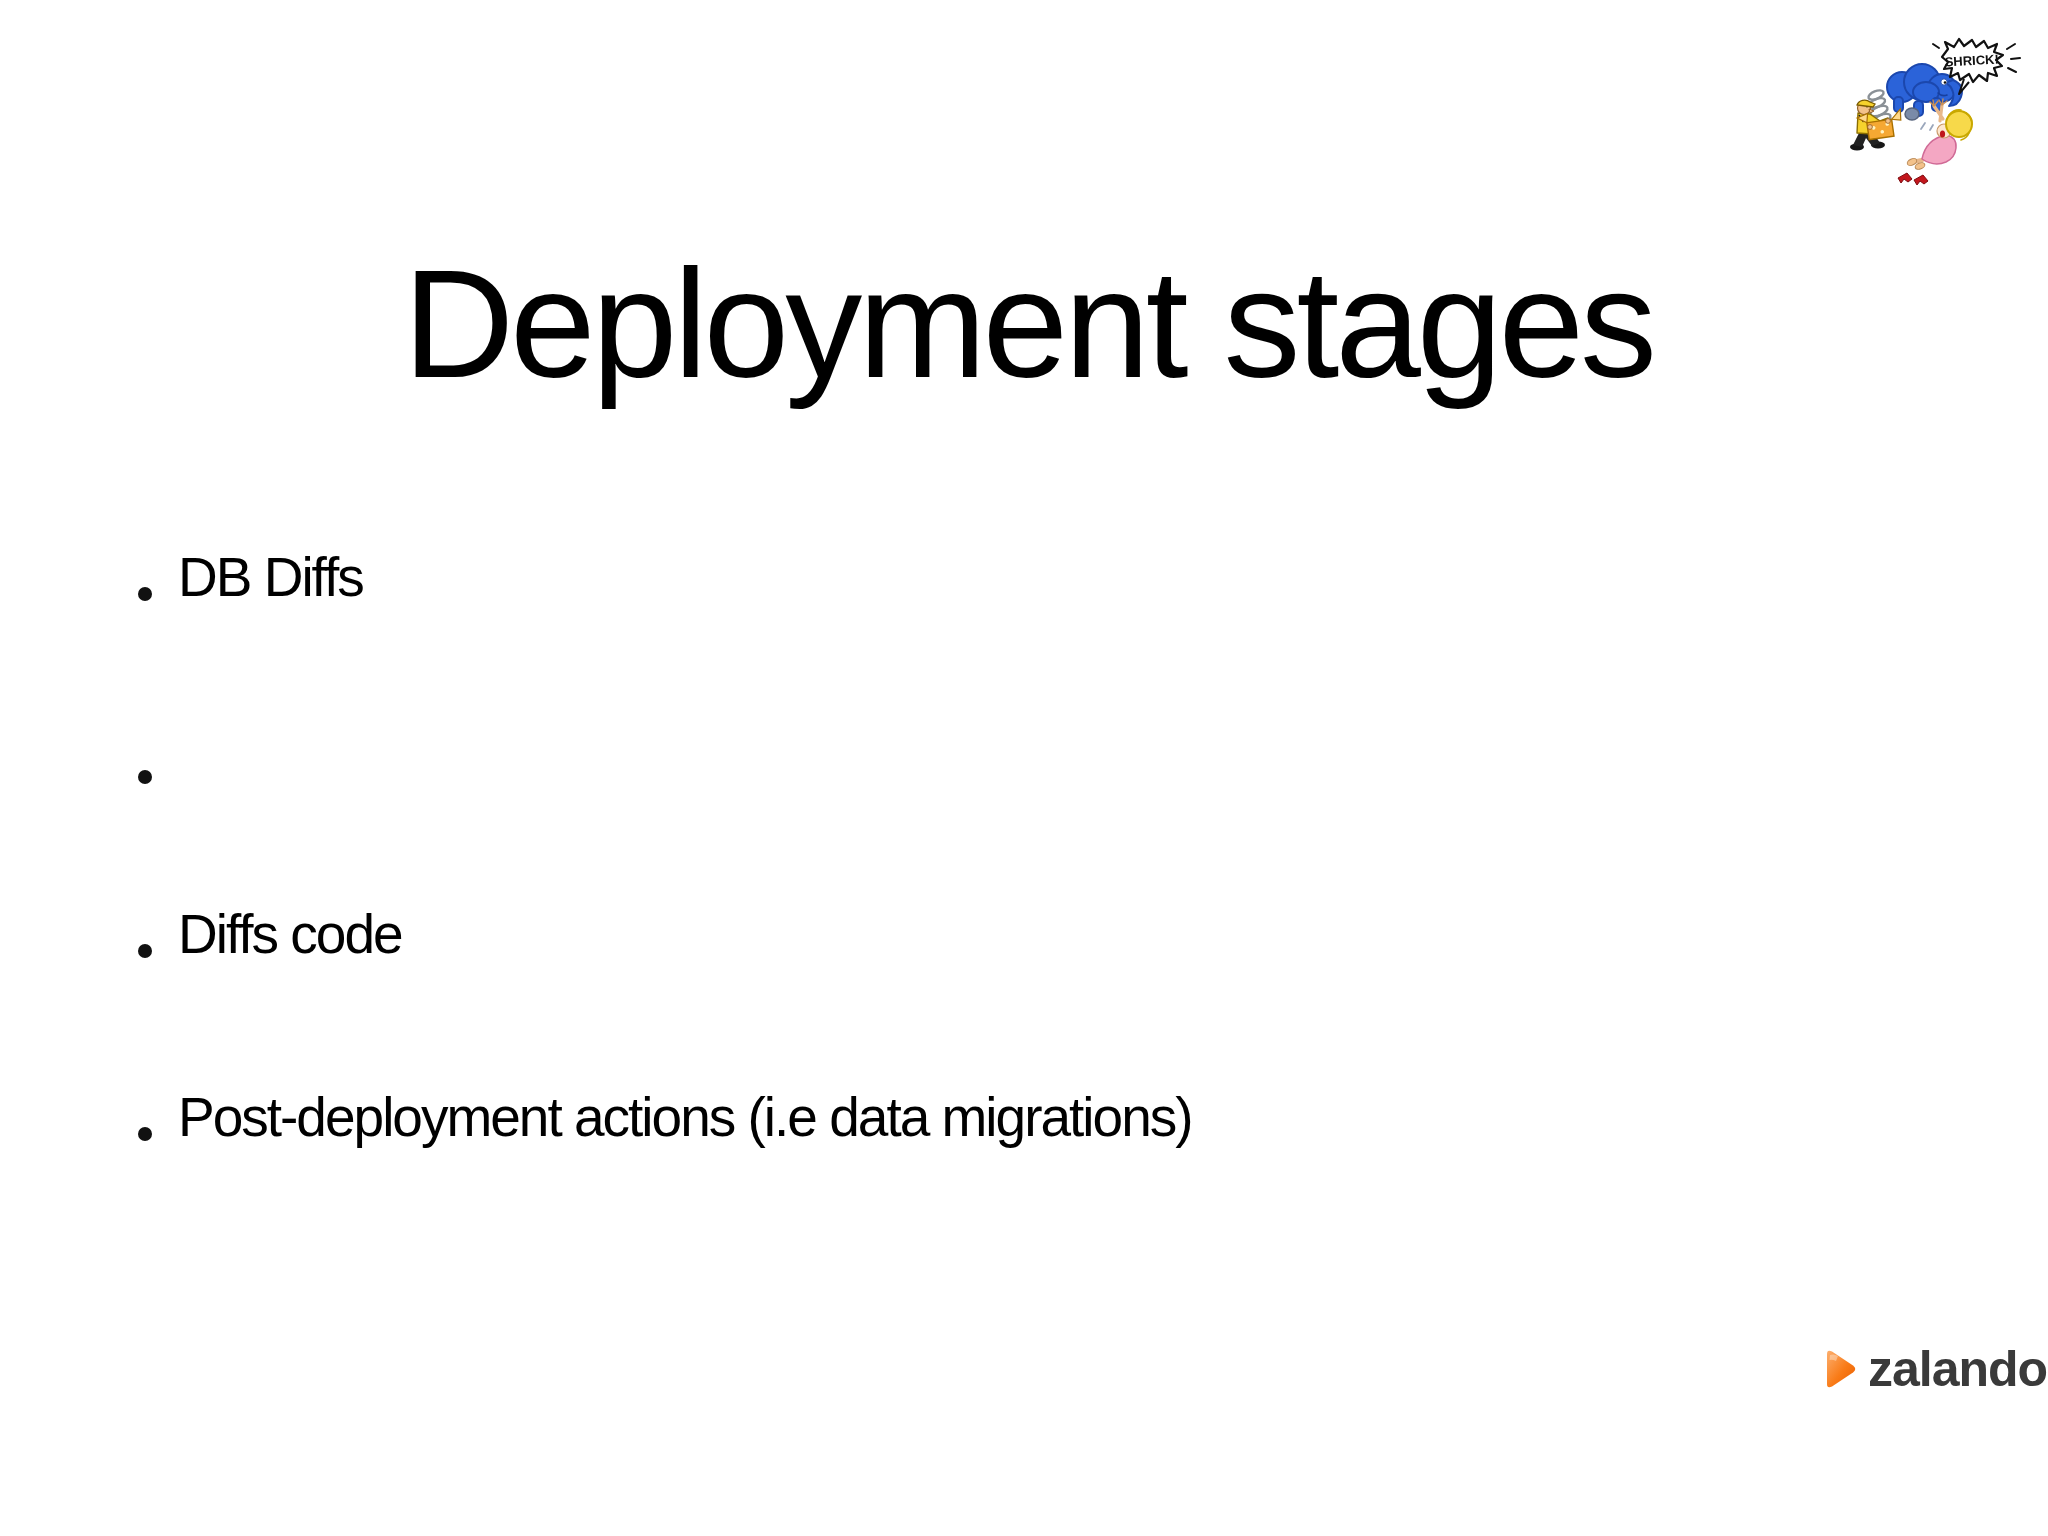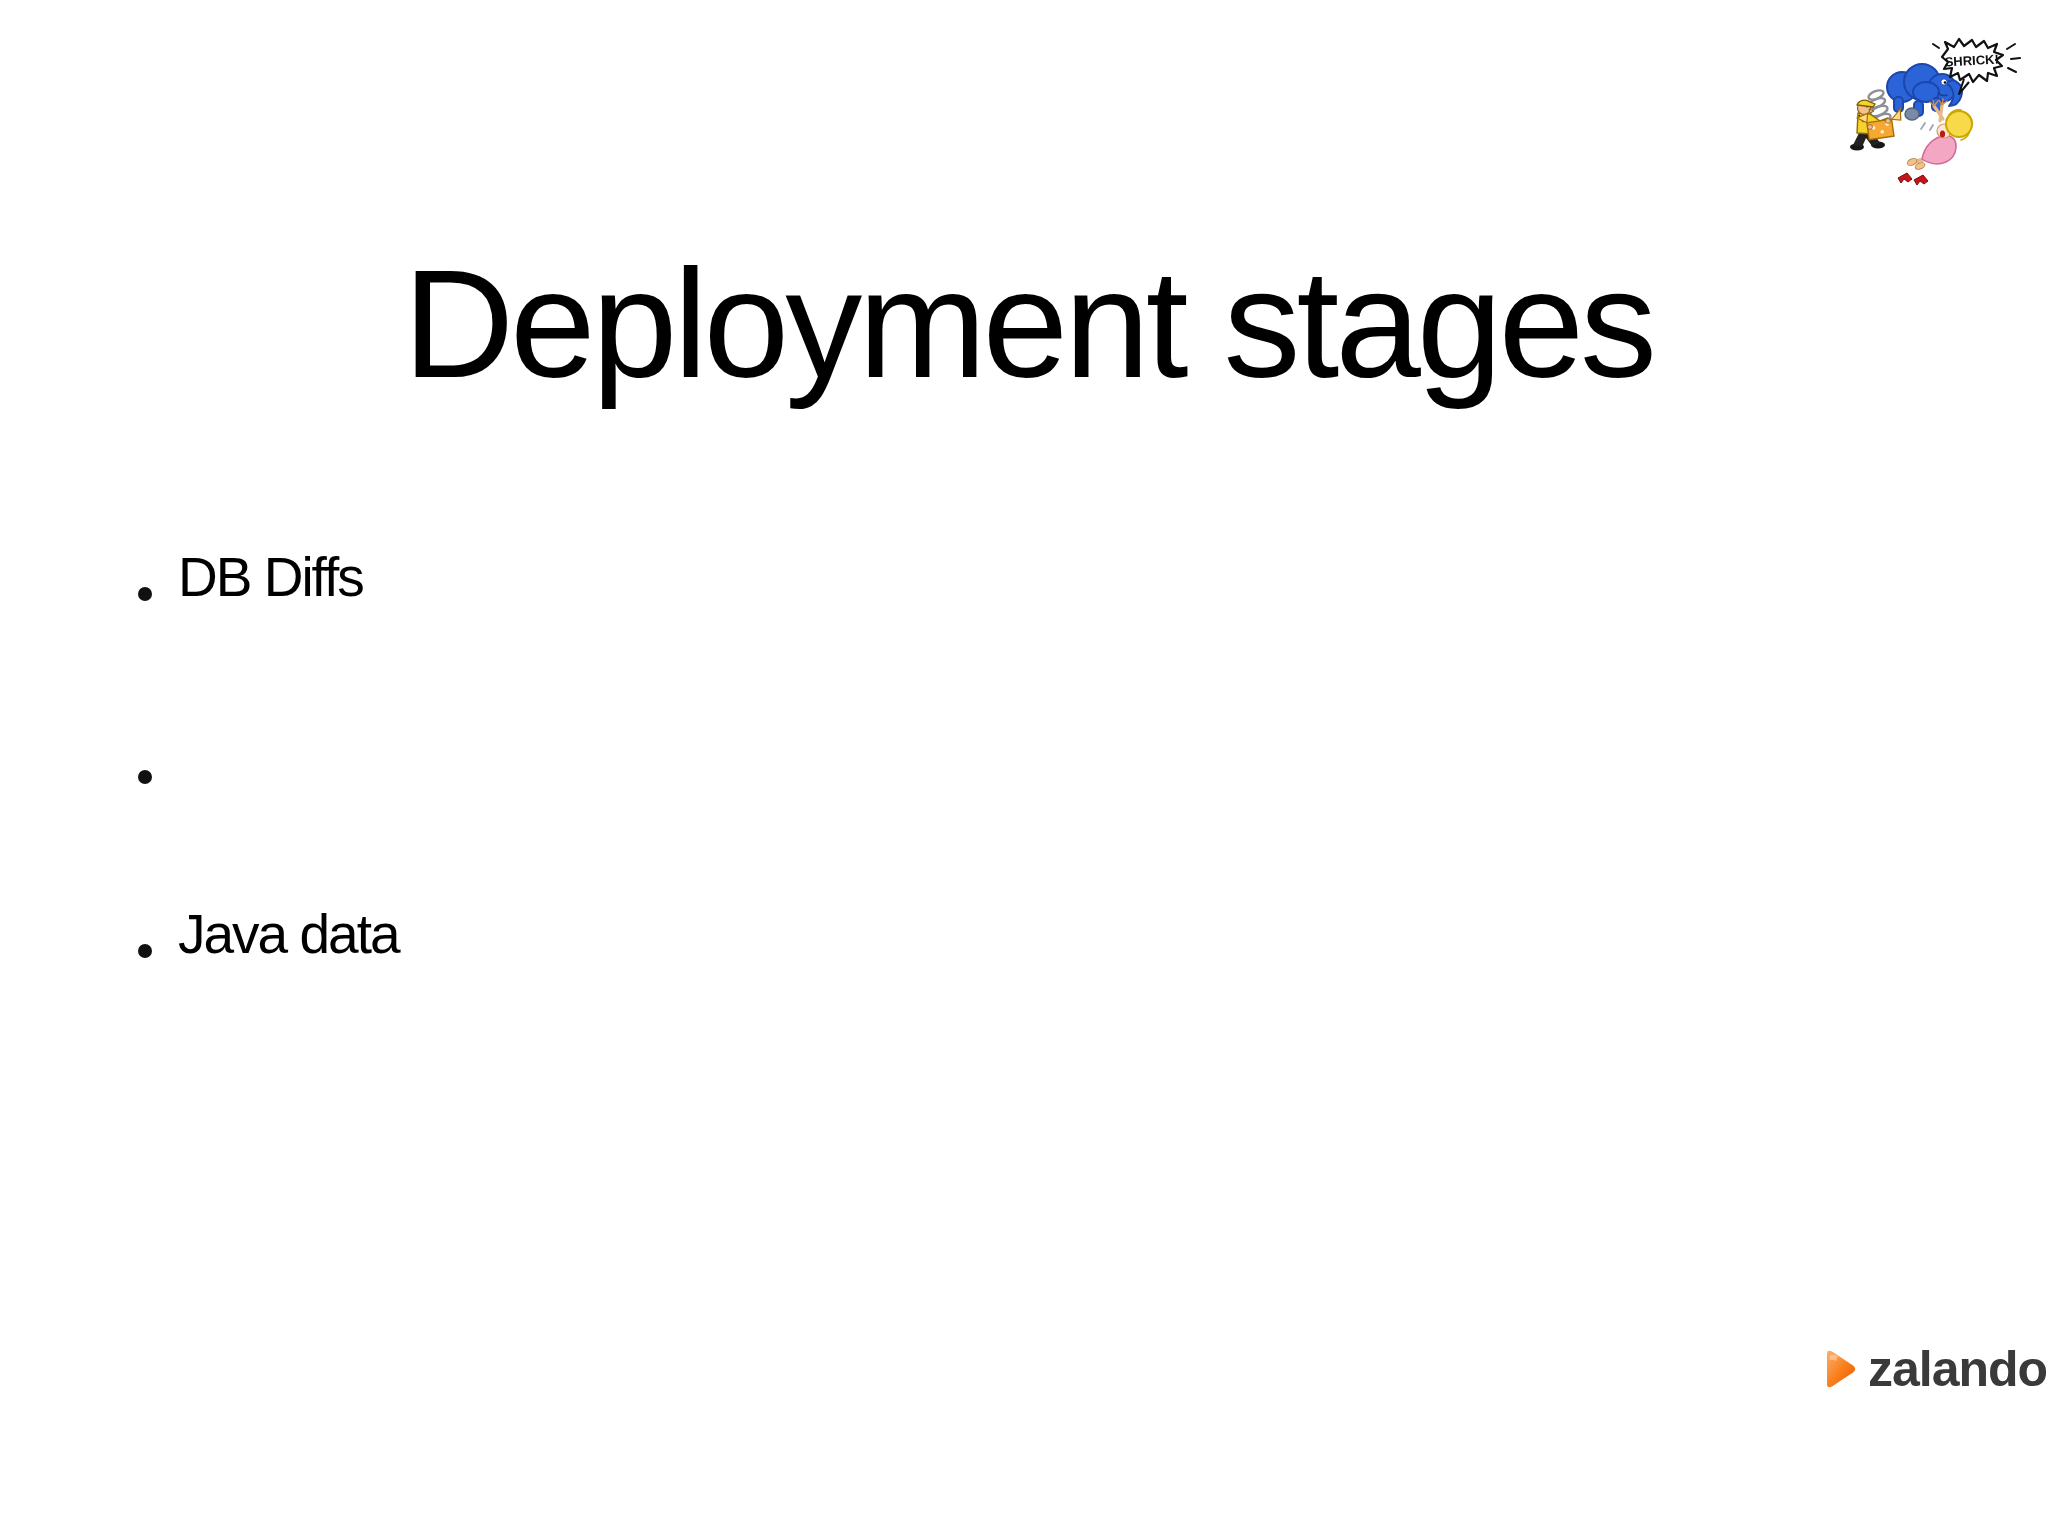--- a/index.html
+++ b/index.html
@@ -196,21 +196,25 @@
   <ul class="bullets">
     <li>
       <span class="dot"></span>
       <span>DB Diffs</span>
     </li>
     <li>
       <span class="dot"></span>
     </li>
     <li>
       <span class="dot"></span>
-      <span>Java data</span>
+      <span>Diffs code</span>
+    </li>
+    <li>
+      <span class="dot"></span>
+      <span>Post-deployment actions (i.e data migrations)</span>
     </li>
   </ul>
 
   <div class="brand">
     <svg width="36" height="44" viewBox="0 0 36 44">
       <defs>
         <linearGradient id="zgrad" x1="0" y1="0" x2="1" y2="1">
           <stop offset="0" stop-color="#fcaf6f"></stop>
           <stop offset="0.55" stop-color="#f97b17"></stop>
           <stop offset="1" stop-color="#e85d00"></stop>

